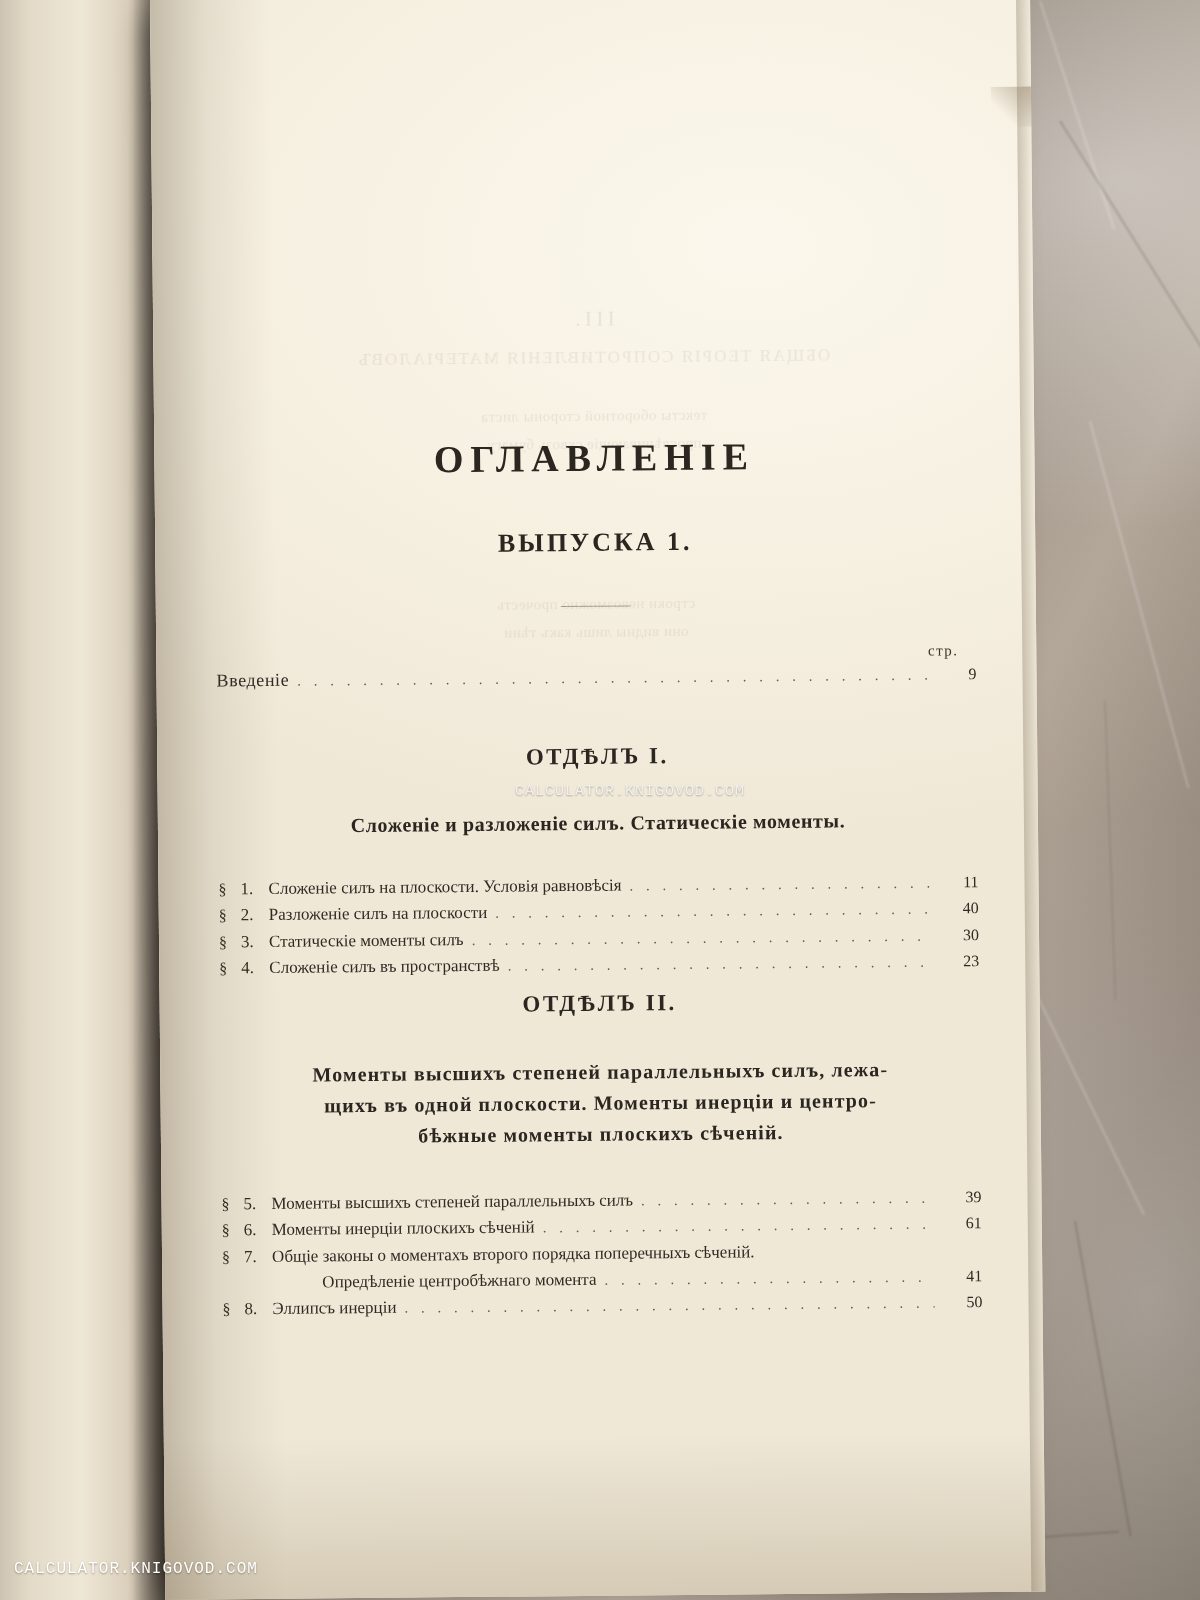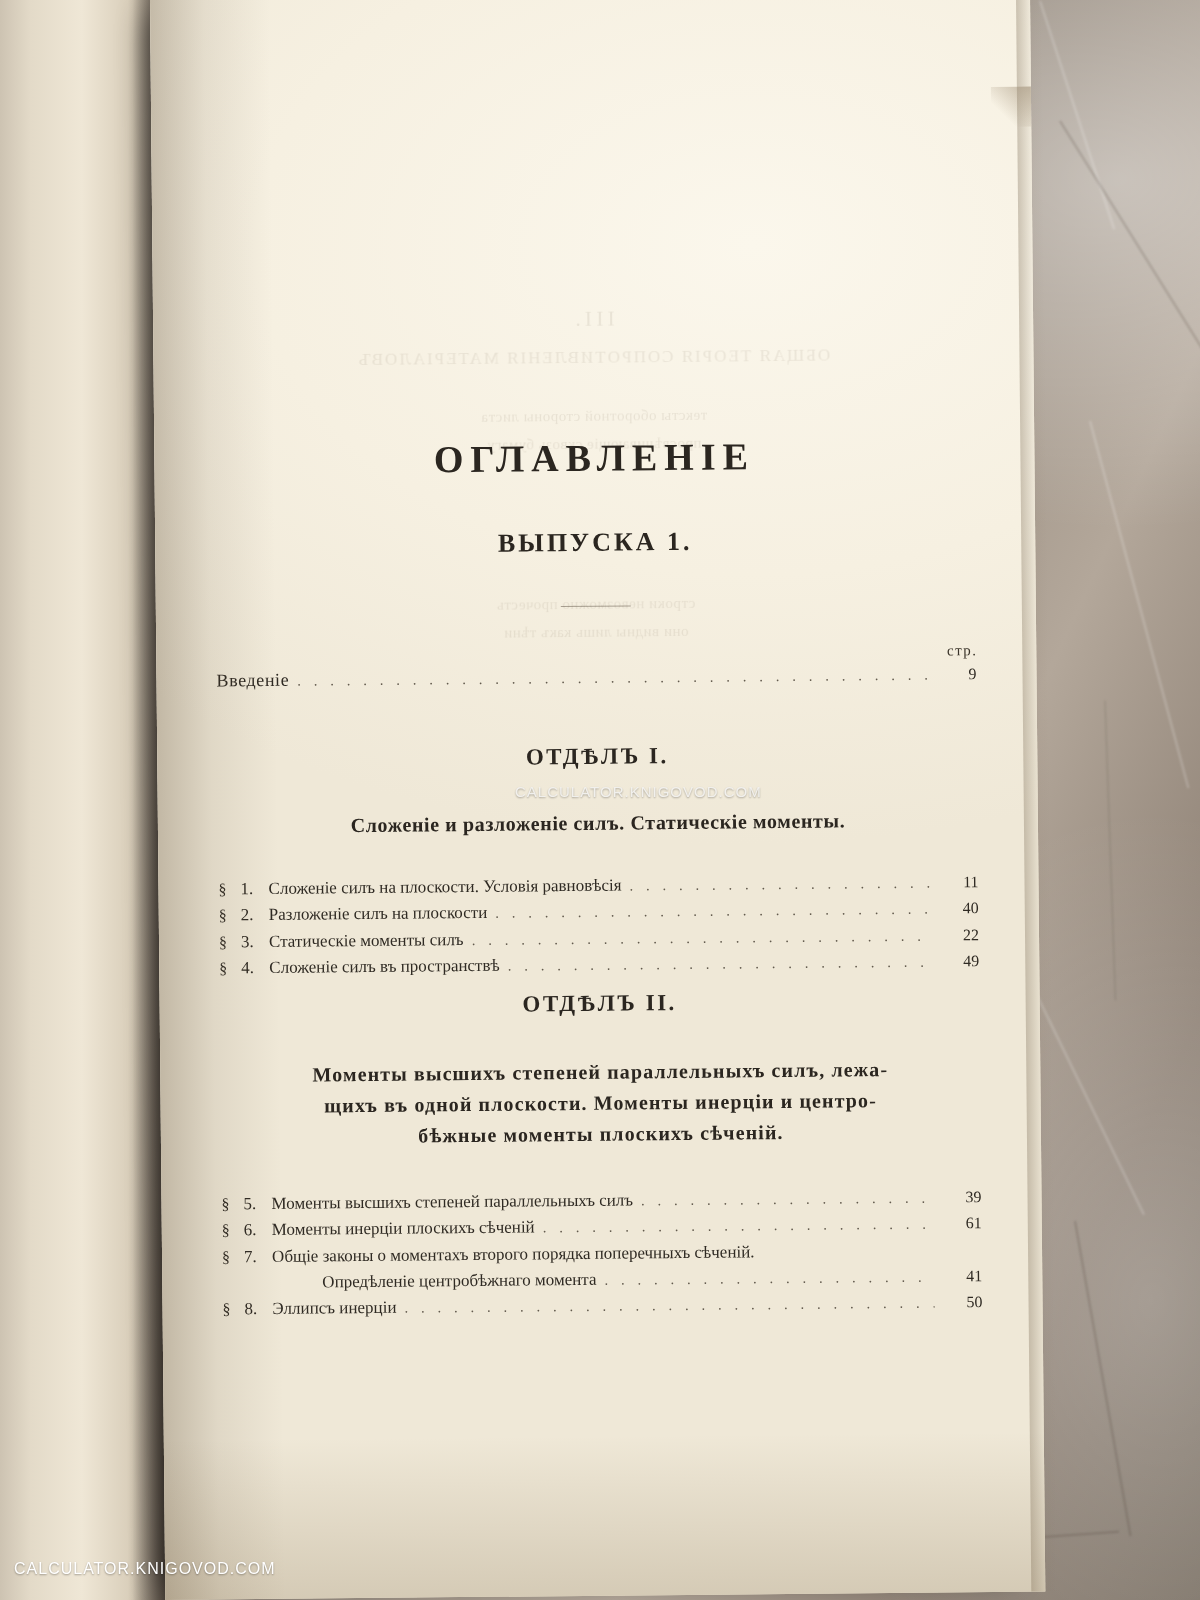--- a/index.html
+++ b/index.html
@@ -119,21 +119,21 @@
     width: 70px; height: 1px;
     margin-left: -35px;
     background: #6a5f50;
     opacity: 0.55;
   }
 
   .toc-block { position: absolute; left: 60px; width: 760px; }
 
   .page-col-head {
     position: absolute;
-    right: 59px; top: 650px;
+    right: 78px; top: 650px;
     font-size: 15px;
     letter-spacing: 1.4px;
     color: #3a3329;
   }
 
   .entry {
     display: flex;
     align-items: baseline;
     font-size: 17px;
     color: #2f2a23;
@@ -195,21 +195,21 @@
   #sec1 .division-title { margin-top: 38px; }
   #sec1 .list { margin-top: 34px; }
 
   #sec2 { top: 995px; }
   #sec2 .division-title { margin-top: 40px; padding: 0 22px; }
   #sec2 .list { margin-top: 38px; }
 
   
   .watermark {
     position: absolute;
-    font-family: Liberation Sans, sans-serif;
+    font-family: Liberation Mono, monospace;
     letter-spacing: 1px;
     color: #ffffff;
     font-size: 15px;
     text-shadow: 0 1px 2px rgba(0,0,0,0.35);
   }
   #wm-center {
     left: 515px; top: 783px;
     color: #f2f1ef;
     opacity: 0.92;
     font-size: 15px;
@@ -300,29 +300,29 @@
             <span class="label">Разложенiе силъ на плоскости</span>
             <span class="leader">. . . . . . . . . . . . . . . . . . . . . . . . . . . . . . . . . . . . . . . . . . .</span>
             <span class="pg">40</span>
           </div>
 
           <div class="entry">
             <span class="sect">§</span>
             <span class="num">3.</span>
             <span class="label">Статическiе моменты силъ</span>
             <span class="leader">. . . . . . . . . . . . . . . . . . . . . . . . . . . . . . . . . . . . . . . . . . . . . .</span>
-            <span class="pg">22</span>
+            <span class="pg">30</span>
           </div>
 
           <div class="entry">
             <span class="sect">§</span>
             <span class="num">4.</span>
             <span class="label">Сложенiе силъ въ пространствѣ</span>
             <span class="leader">. . . . . . . . . . . . . . . . . . . . . . . . . . . . . . . . . . . .</span>
-            <span class="pg">49</span>
+            <span class="pg">23</span>
           </div>
 
         </div>
       </div>
 
       <div class="toc-block" id="sec2">
         <div class="division">ОТДѢЛЪ II.</div>
         <div class="division-title wide">
           <div>Моменты высшихъ степеней параллельныхъ силъ, лежа-</div>
           <div>щихъ въ одной плоскости. Моменты инерцiи и центро-</div>

